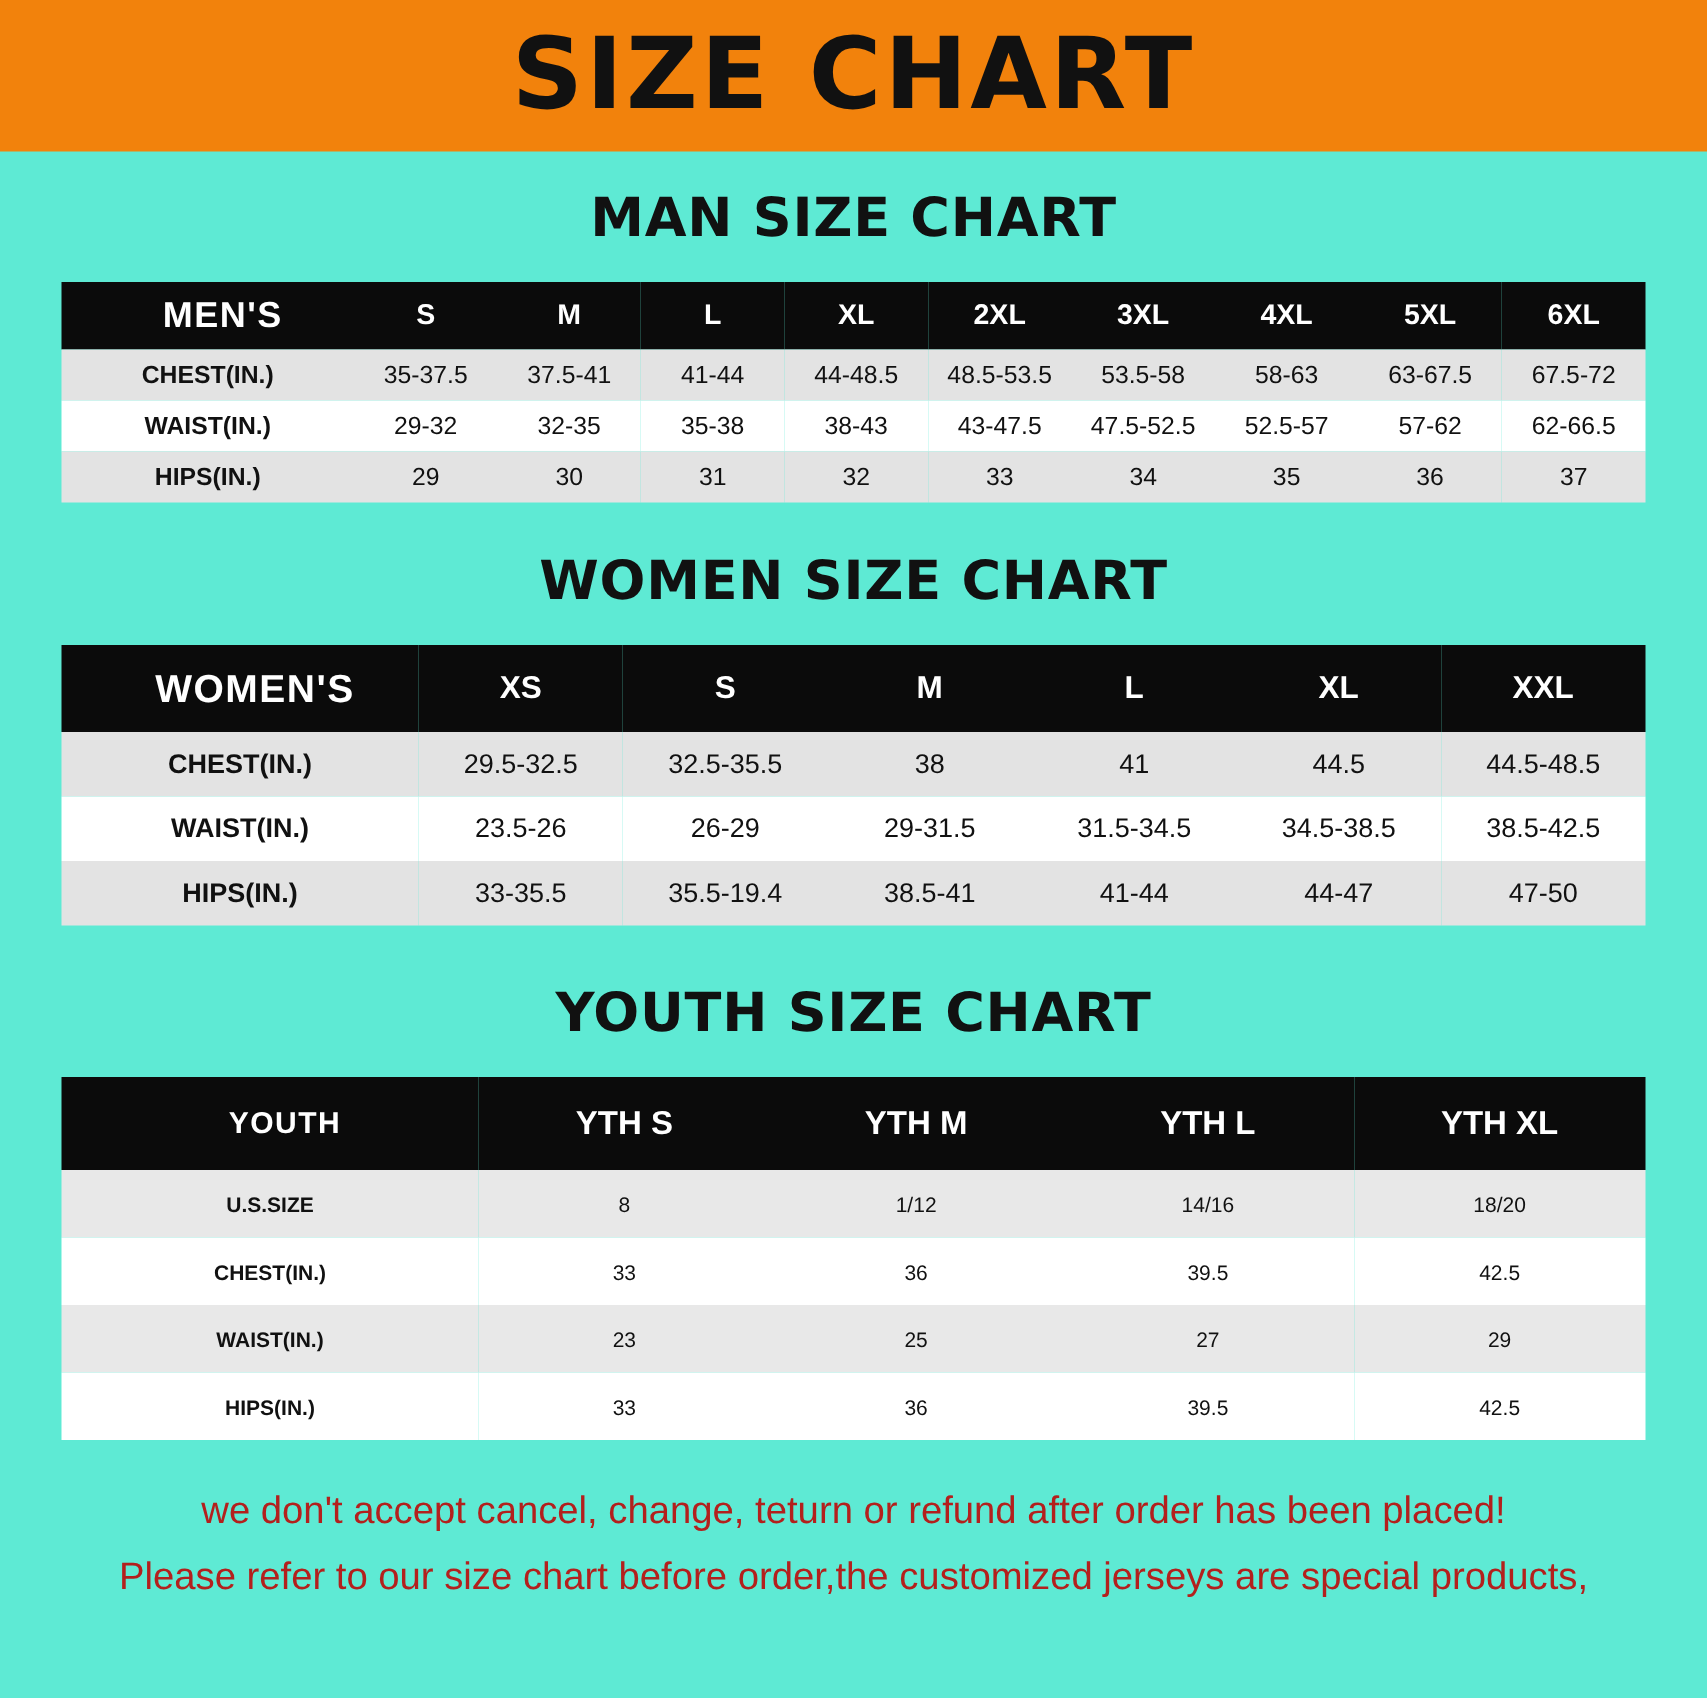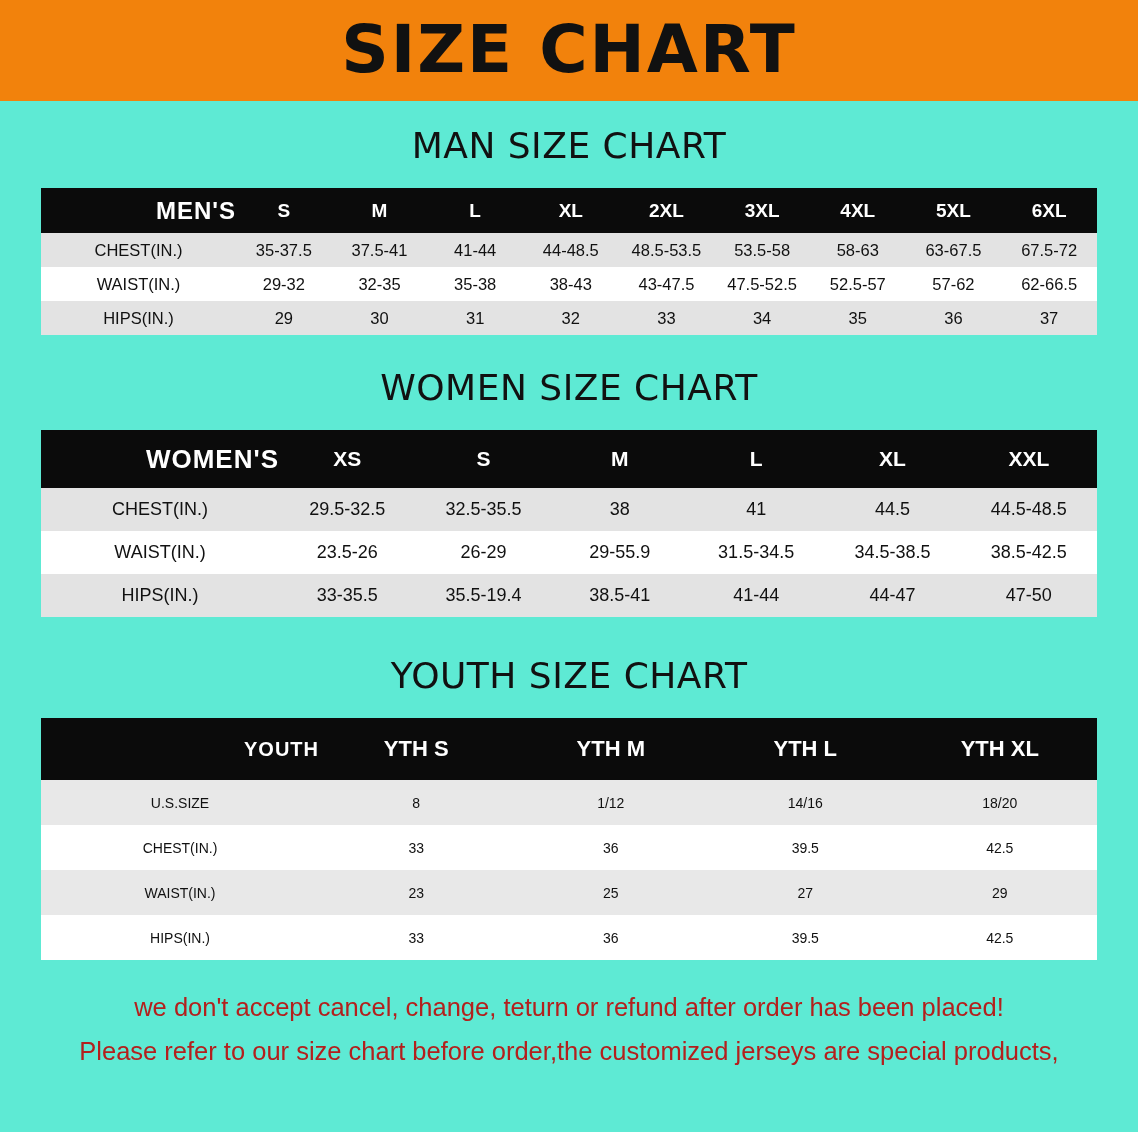--- a/index.html
+++ b/index.html
@@ -36,21 +36,21 @@
     letter-spacing: 2px;
     color: #111111;
     line-height: 1;
     margin-top: -2px;
   }
 
   
   .section-title {
     text-align: center;
     font-family: "DejaVu Sans", sans-serif;
-    font-weight: 400;
+    font-weight: 700;
     font-size: 36px;
     color: #111111;
     letter-spacing: 0.5px;
   }
   .title-man   { margin-top: 24px; }
   .title-women { margin-top: 32px; }
   .title-youth { margin-top: 38px; }
 
   
   .table-wrap {
@@ -73,23 +73,24 @@
   
   table.size-table thead tr {
     background: #0b0b0b;
   }
   table.size-table thead th {
     color: #ffffff;
     font-weight: 700;
   }
   .row-label {
     text-align: center;
+    font-weight: bold;
   }
   thead th.row-label {
-    text-align: right;
+    text-align: center;
     padding-left: 20px;
     letter-spacing: 1px;
   }
 
   
   #men-table thead th { height: 45px; font-size: 19px; }
   #men-table thead th.row-label { font-size: 24px; }
   #men-table tbody td { height: 34px; font-size: 16.5px; }
   #men-table tbody tr:nth-child(odd) { background: #e3e3e3; }
   #men-table tbody tr:nth-child(even) { background: #ffffff; }
@@ -214,21 +215,21 @@
           <td>32.5-35.5</td>
           <td>38</td>
           <td>41</td>
           <td>44.5</td>
           <td>44.5-48.5</td>
         </tr>
         <tr>
           <td class="row-label">WAIST(IN.)</td>
           <td>23.5-26</td>
           <td>26-29</td>
-          <td>29-55.9</td>
+          <td>29-31.5</td>
           <td>31.5-34.5</td>
           <td>34.5-38.5</td>
           <td>38.5-42.5</td>
         </tr>
         <tr>
           <td class="row-label">HIPS(IN.)</td>
           <td>33-35.5</td>
           <td>35.5-19.4</td>
           <td>38.5-41</td>
           <td>41-44</td>

